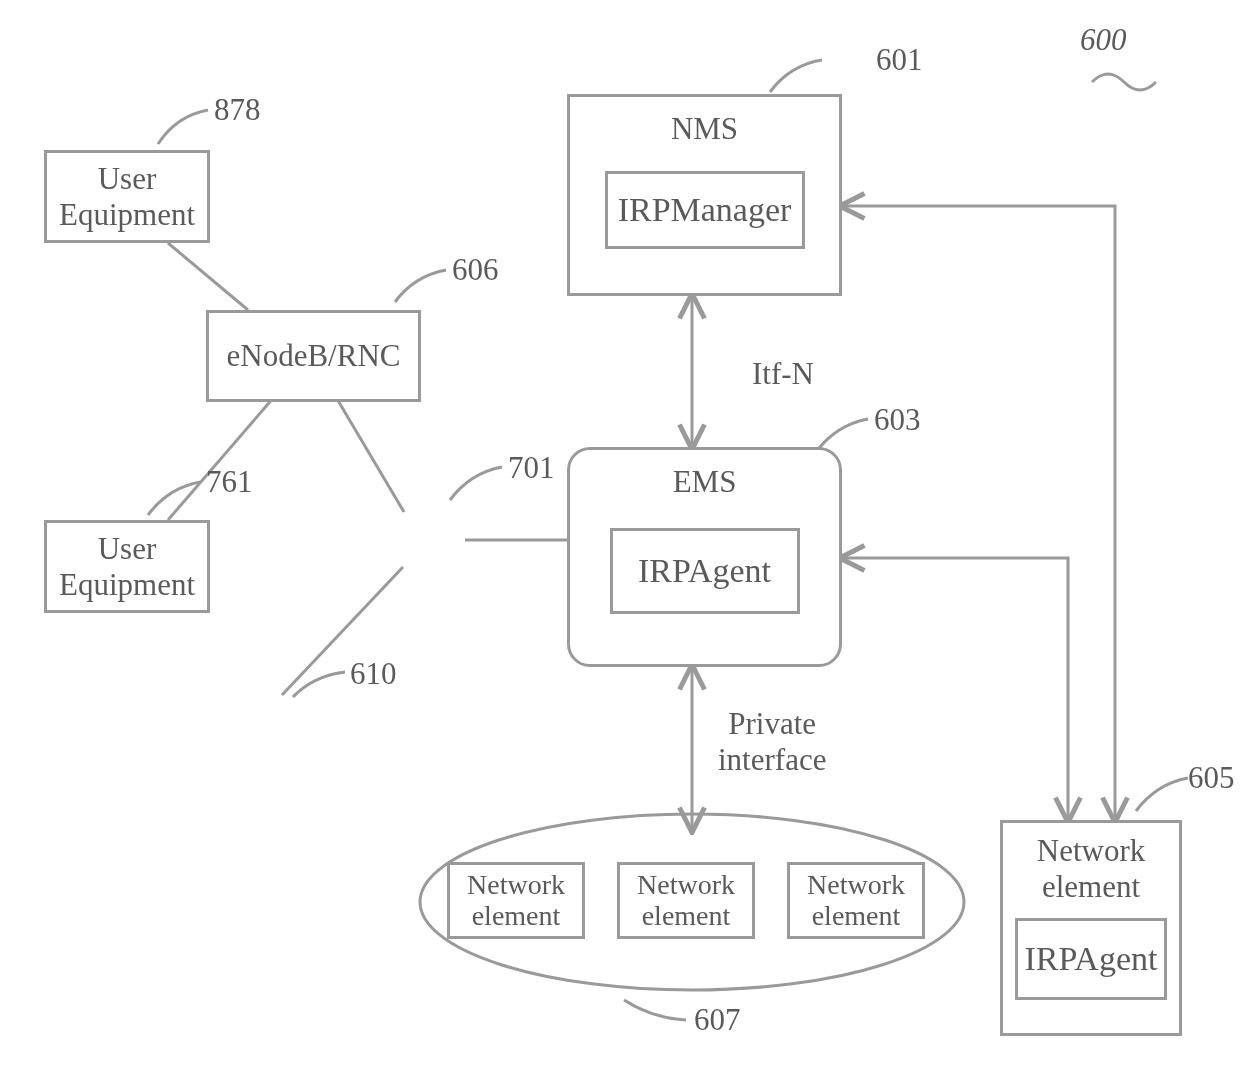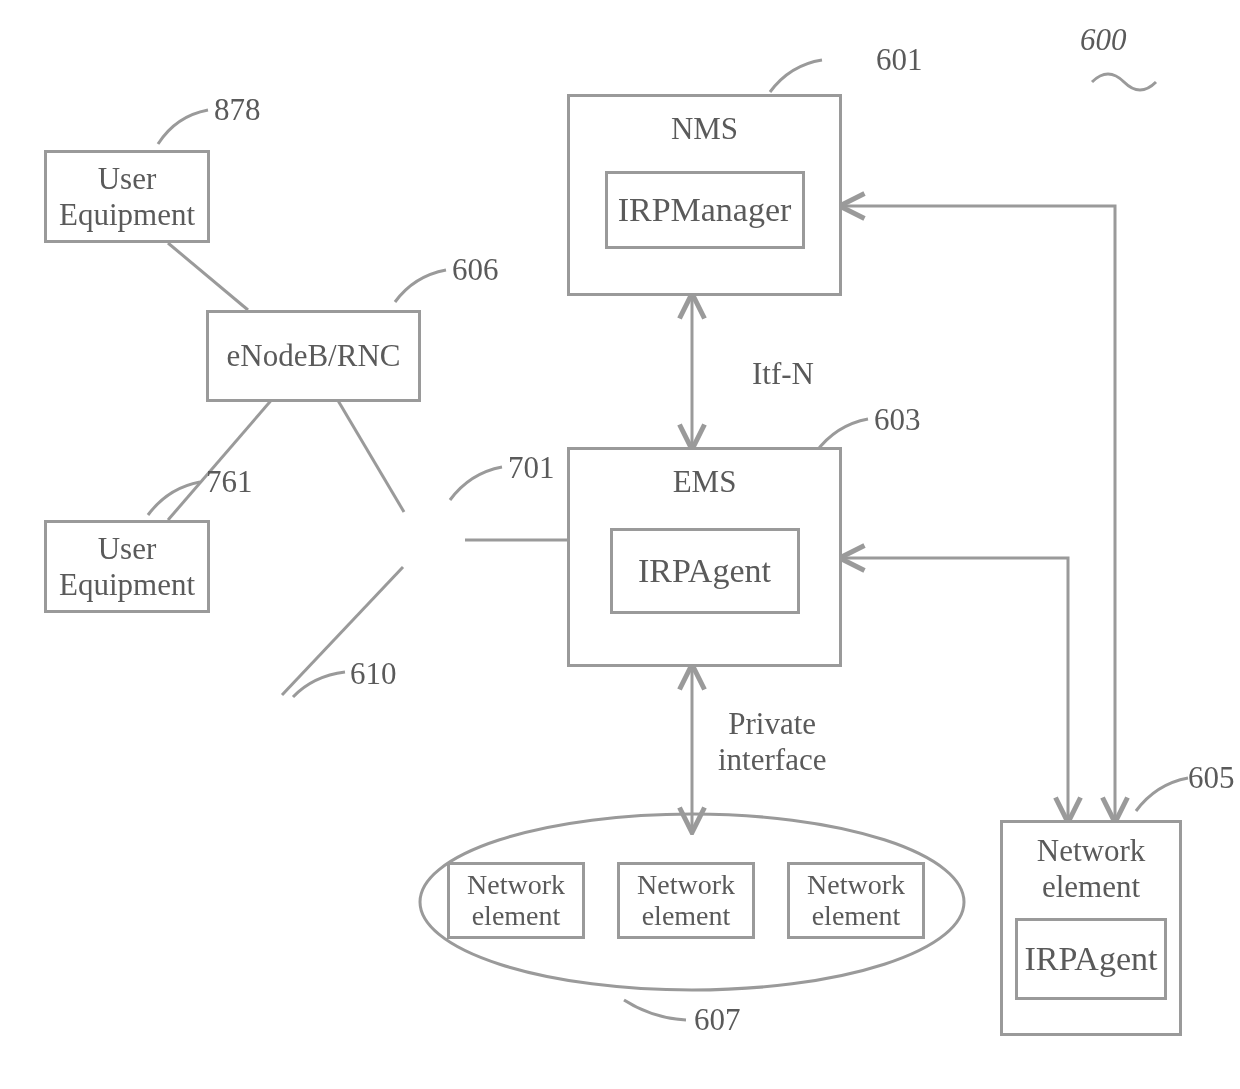--- a/index.html
+++ b/index.html
@@ -145,21 +145,21 @@
   </svg>
 
   <div class="label" style="left:1080px; top:22px; font-style:italic;">600</div>
 
   <div class="box" style="left:567px; top:94px; width:275px; height:202px; padding-top:14px;">
     <div class="title">NMS</div>
     <div class="inner-box" style="margin-top:24px; width:200px; height:78px;">IRPManager</div>
   </div>
   <div class="label" style="left:866px; top:42px;margin-left:10px;">601</div>
 
-  <div class="box" style="left:567px; top:447px; width:275px; height:220px; padding-top:14px;">
+  <div class="box" style="left:567px; top:447px; width:275px; height:220px; padding-top:14px;border-radius:23px;">
     <div class="title">EMS</div>
     <div class="inner-box" style="margin-top:28px; width:190px; height:86px;">IRPAgent</div>
   </div>
   <div class="label" style="left:874px; top:402px;">603</div>
 
   <div class="label" style="left:752px; top:356px;">Itf-N</div>
 
   <div class="label" style="left:718px; top:706px; text-align:center; white-space:pre;">Private
 interface</div>
 

